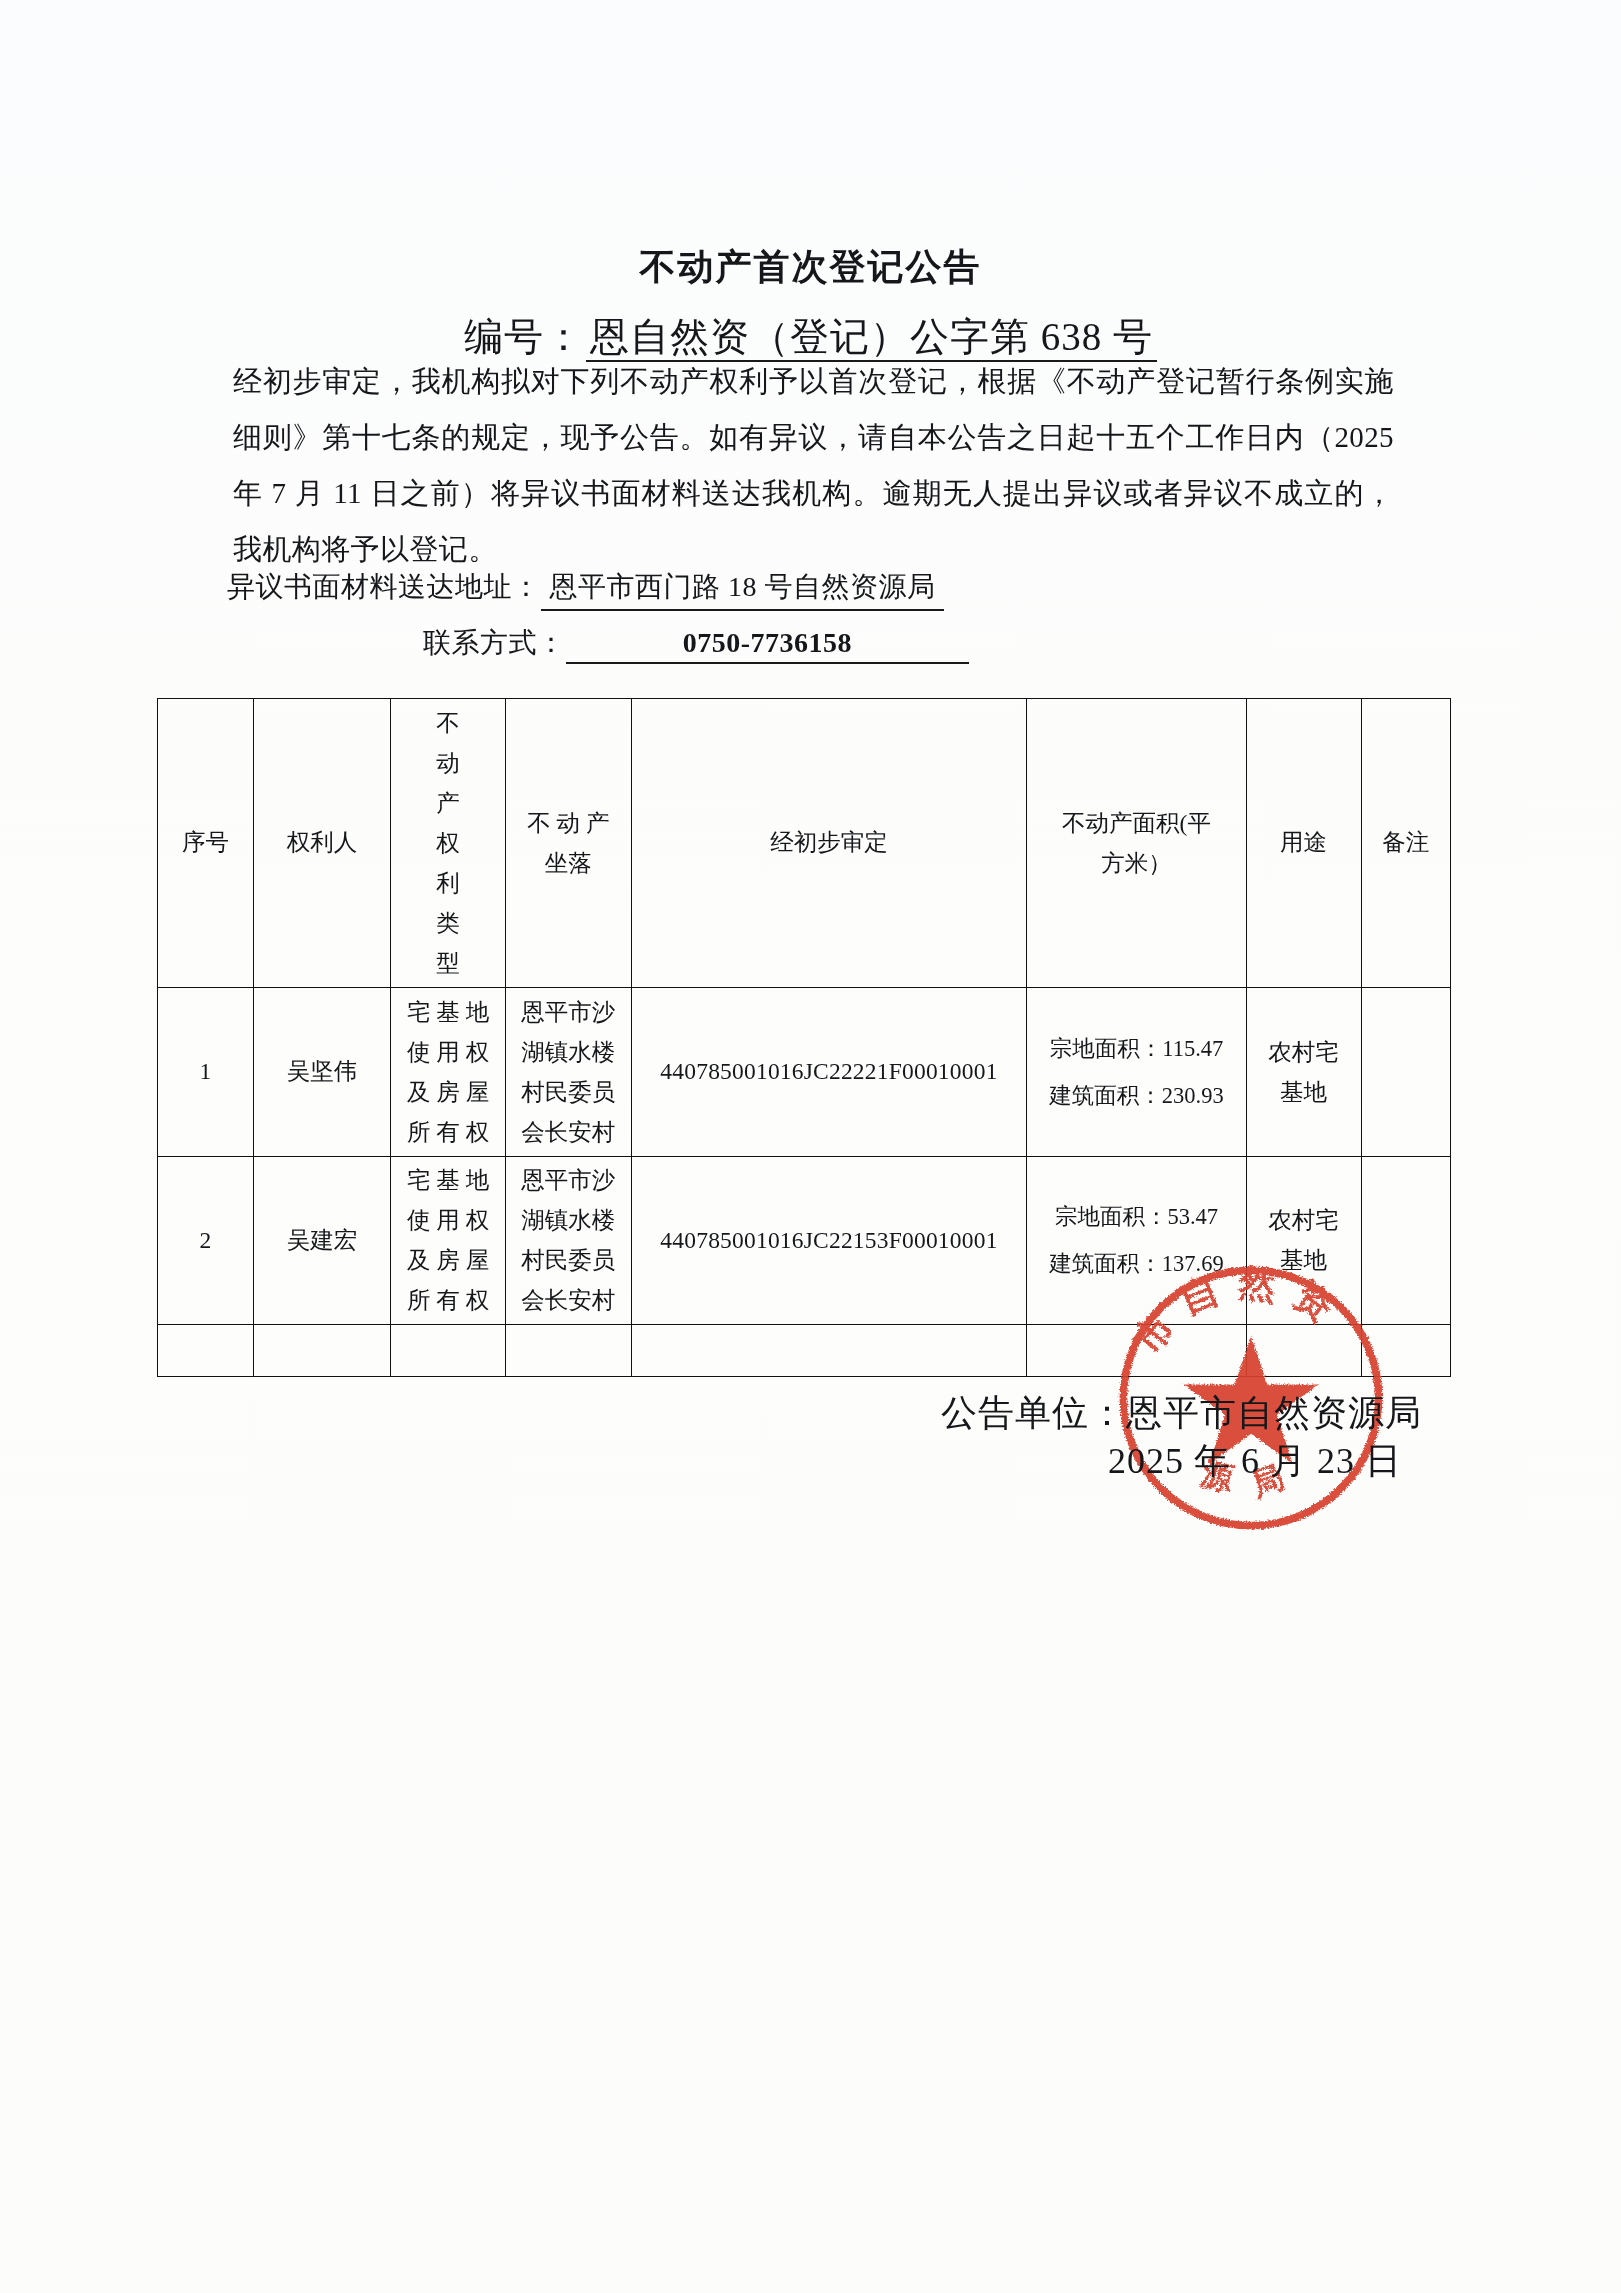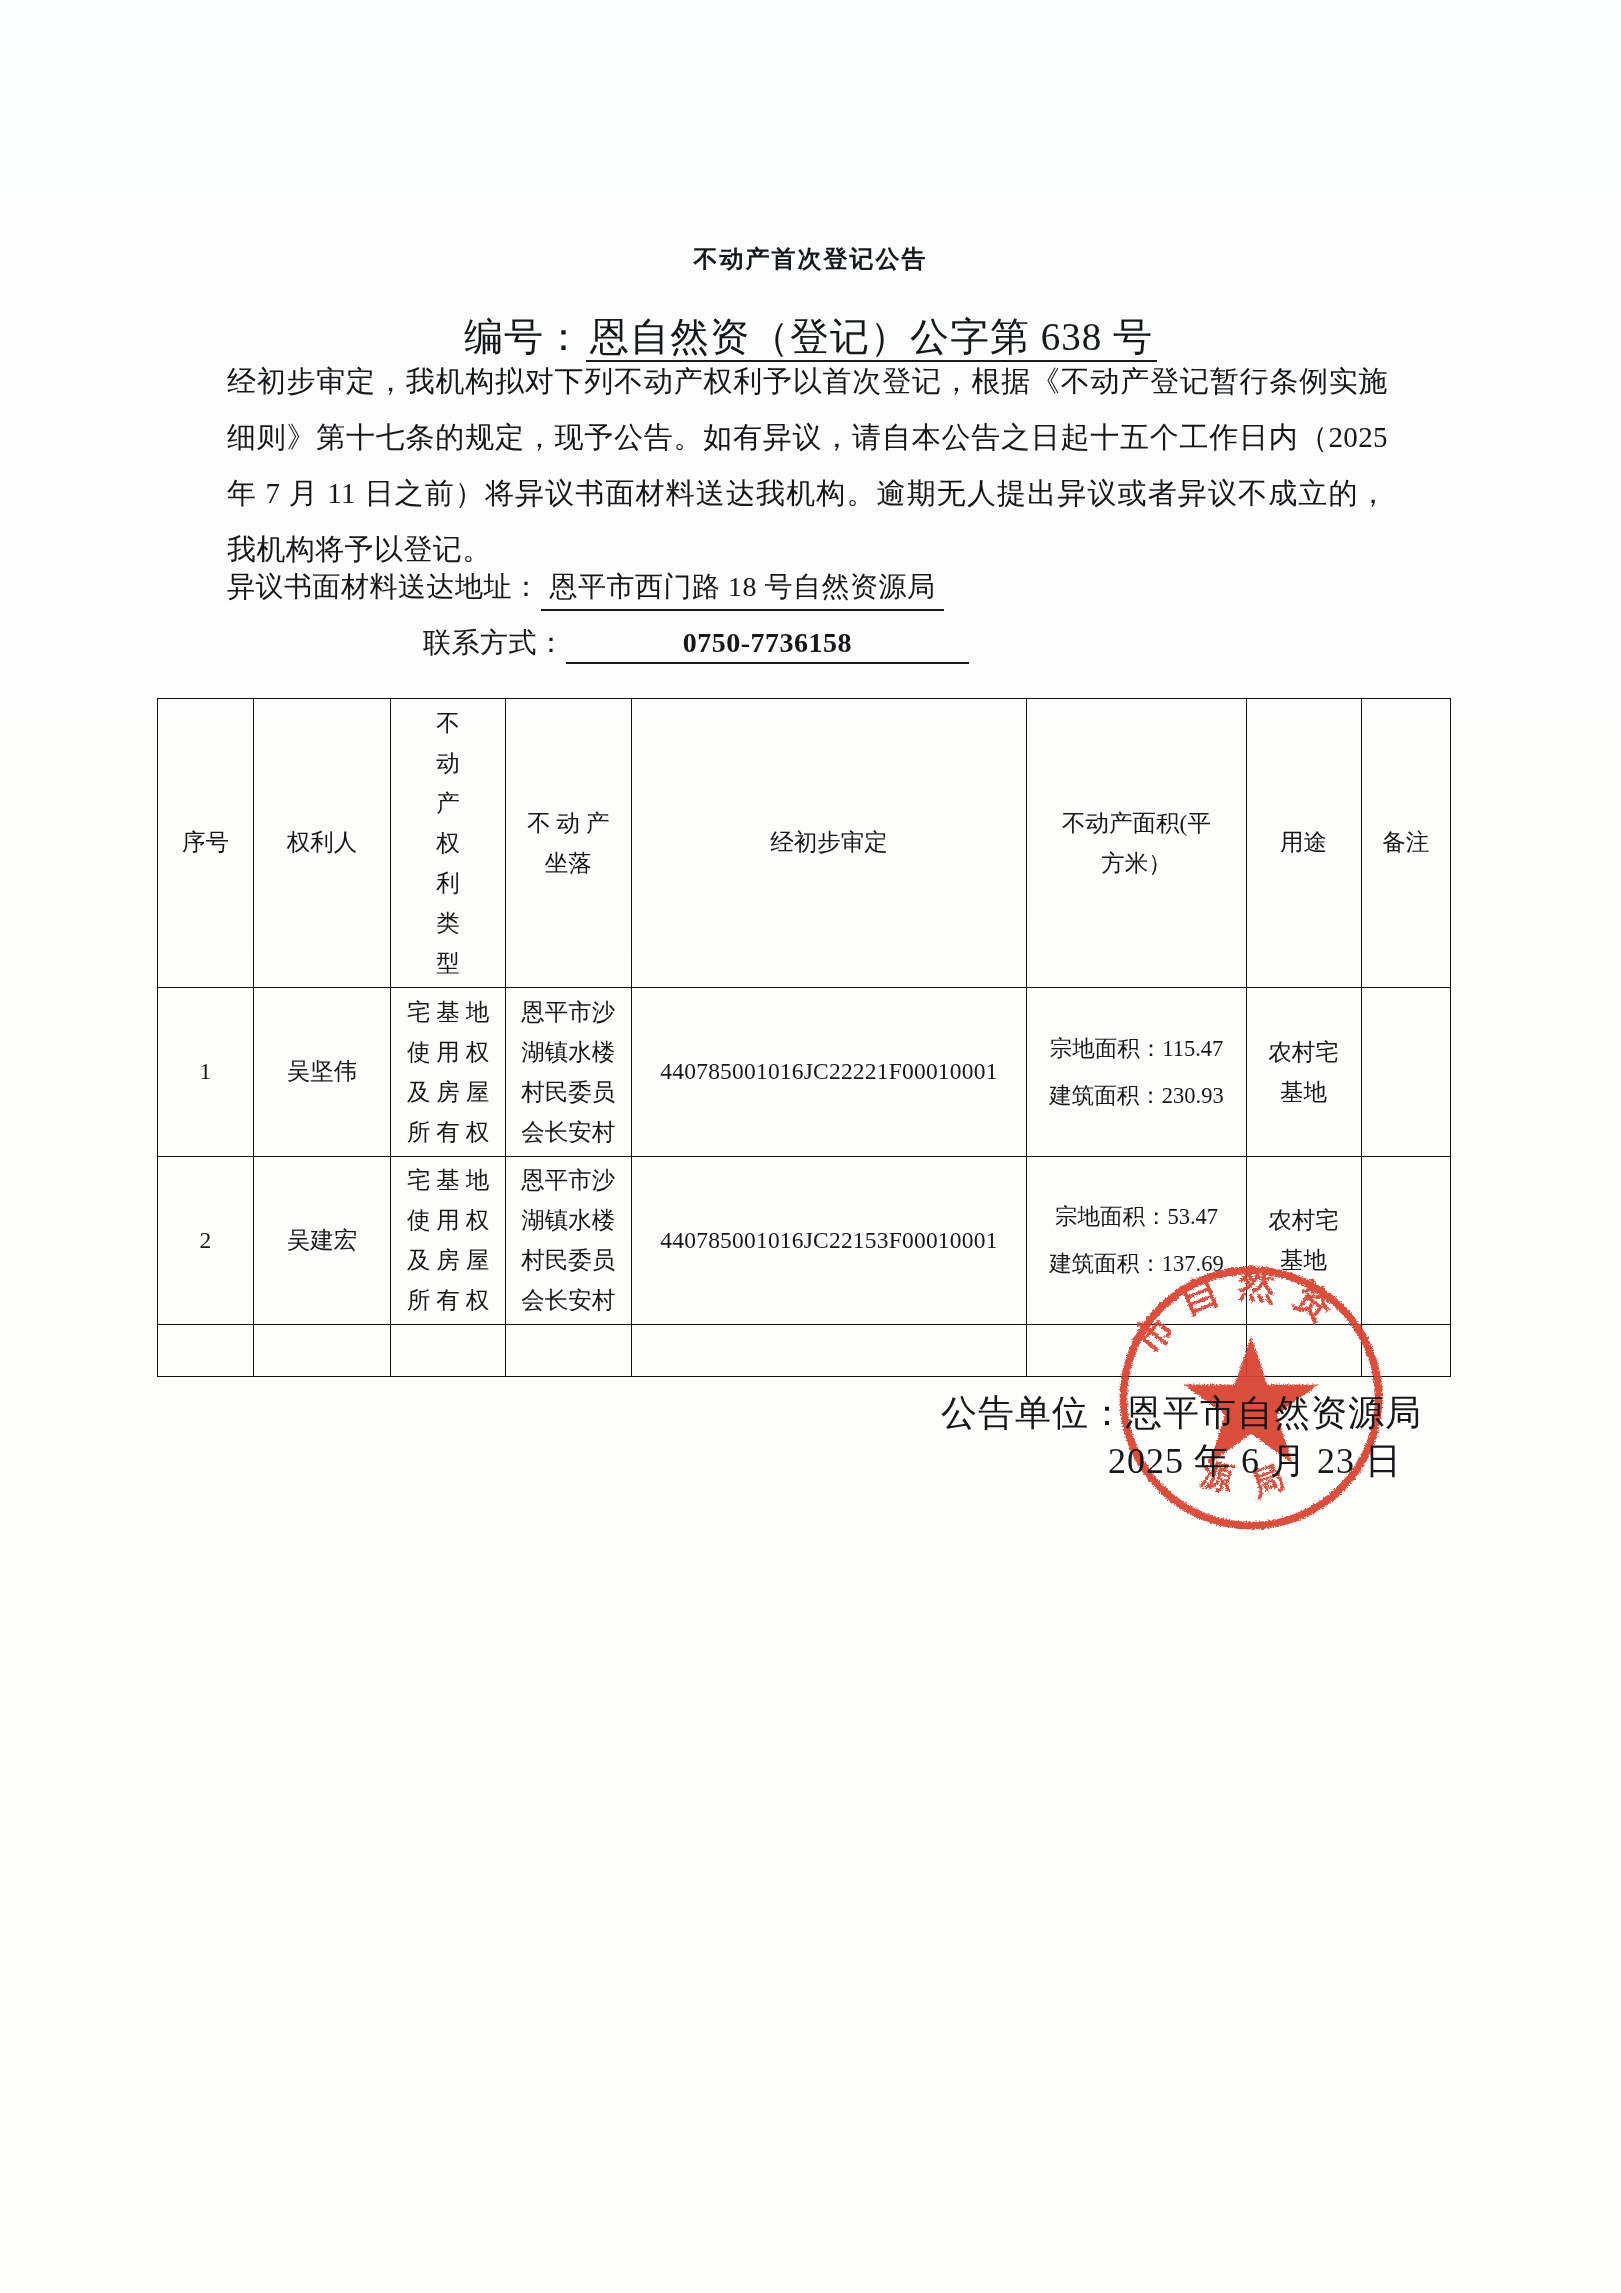--- a/index.html
+++ b/index.html
@@ -31,21 +31,21 @@
     width: 1621px;
     height: 2294px;
   }
 
   .doc-title {
     position: absolute;
     left: 0;
     top: 243px;
     width: 1621px;
     text-align: center;
-    font-size: 24px;
+    font-size: 36px;
     letter-spacing: 2px;
     font-weight: 600;
     font-family: "Liberation Serif", "DejaVu Serif", serif;
   }
 
   .doc-number {
     position: absolute;
     left: 0;
     top: 310px;
     width: 1621px;
@@ -54,21 +54,21 @@
     letter-spacing: 1px;
   }
   .doc-number .num-label { padding-right: 2px; }
   .doc-number .num-value {
     border-bottom: 2px solid #1a1a1a;
     padding: 0 3.9px 2px 3.9px;
   }
 
   .body-block {
     position: absolute;
-    left: 227px;
+    left: 233px;
     top: 353px;
     width: 1161px;
     font-size: 29px;
     line-height: 56px;
     text-align: justify;
     text-justify: inter-character;
     letter-spacing: 0.4px;
   }
   .body-block p { margin: 0; text-indent: 0; }
 

